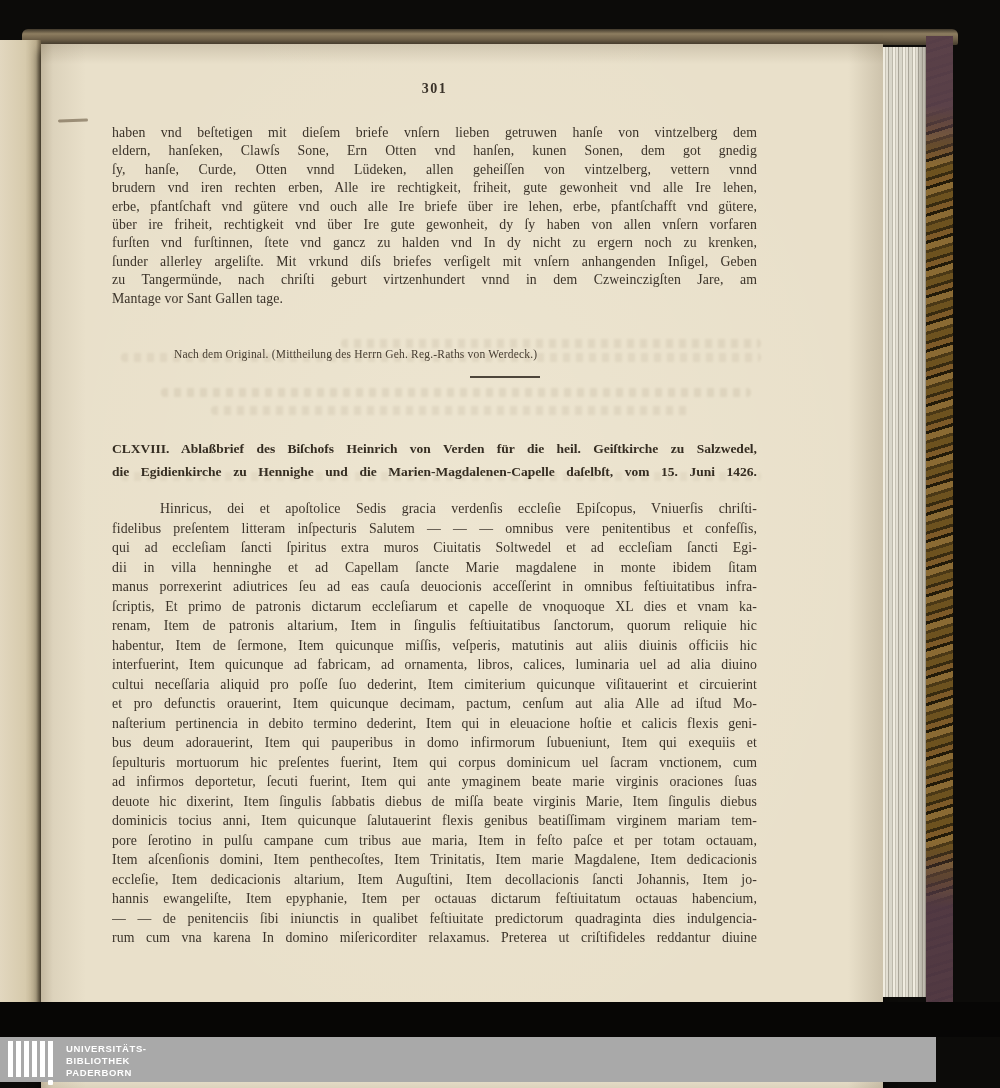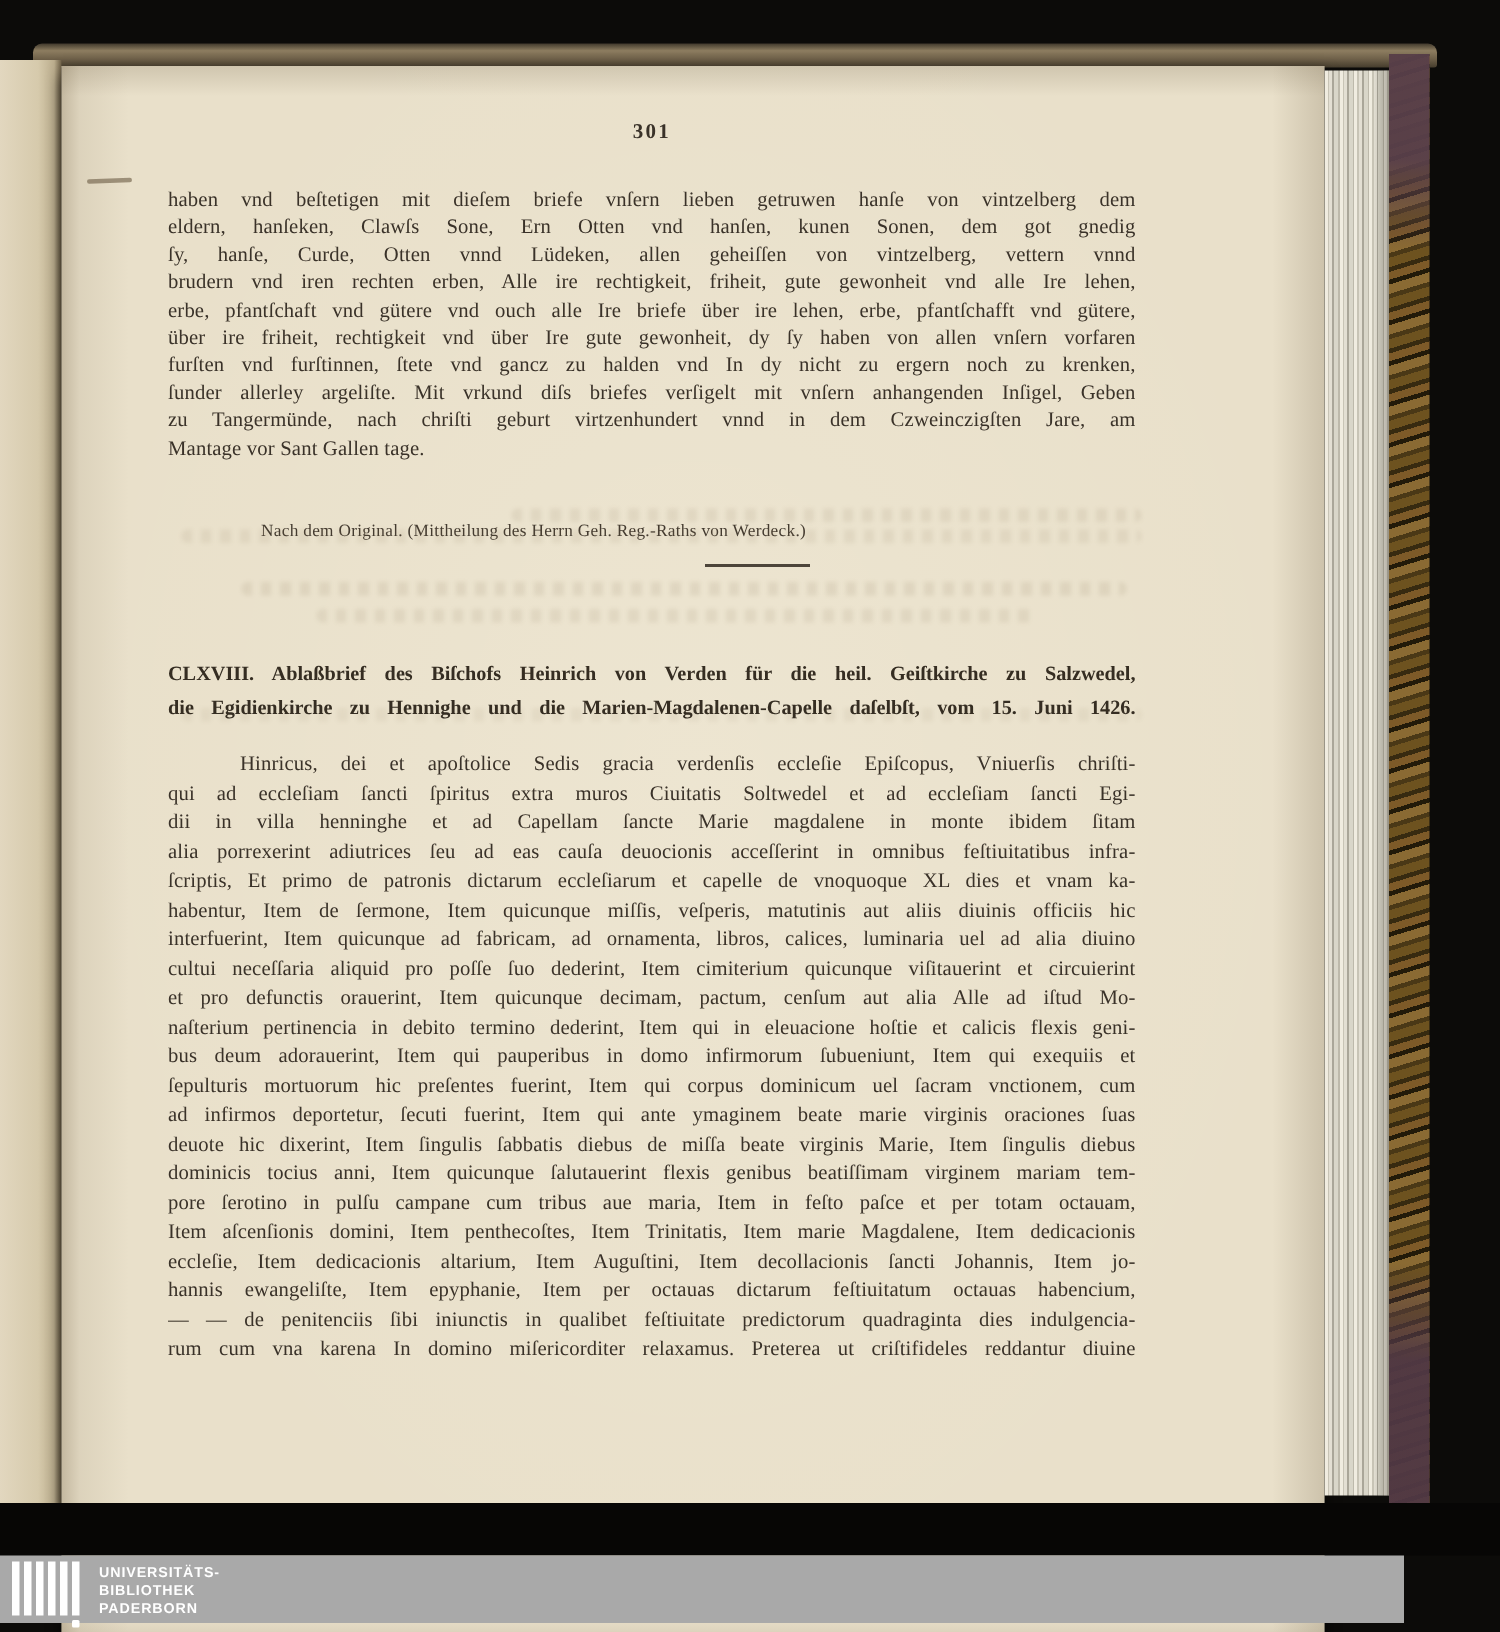--- a/index.html
+++ b/index.html
@@ -105,24 +105,26 @@
     <div class="ghost g4"></div>
     <div class="ghost g5"></div>
 
     <div class="textblock heading">
         <div class="hline">CLXVIII.  Ablaßbrief des Biſchofs Heinrich von Verden für die heil. Geiſtkirche zu Salzwedel,</div>
         <div class="hline">die Egidienkirche zu Hennighe und die Marien-Magdalenen-Capelle daſelbſt, vom 15. Juni 1426.</div>
       </div>
 
     <div class="textblock charter-body">
         <div class="line">Hinricus, dei et apoſtolice Sedis gracia verdenſis eccleſie Epiſcopus, Vniuerſis chriſti-</div>
+        <div class="line">fidelibus preſentem litteram inſpecturis Salutem — — — omnibus vere penitentibus et confeſſis,</div>
         <div class="line">qui ad eccleſiam ſancti ſpiritus extra muros Ciuitatis Soltwedel et ad eccleſiam ſancti Egi-</div>
         <div class="line">dii in villa henninghe et ad Capellam ſancte Marie magdalene in monte ibidem ſitam</div>
-        <div class="line">alia porrexerint adiutrices ſeu ad eas cauſa deuocionis acceſſerint in omnibus feſtiuitatibus infra-</div>
+        <div class="line">manus porrexerint adiutrices ſeu ad eas cauſa deuocionis acceſſerint in omnibus feſtiuitatibus infra-</div>
         <div class="line">ſcriptis, Et primo de patronis dictarum eccleſiarum et capelle de vnoquoque XL dies et vnam ka-</div>
+        <div class="line">renam, Item de patronis altarium, Item in ſingulis feſtiuitatibus ſanctorum, quorum reliquie hic</div>
         <div class="line">habentur, Item de ſermone, Item quicunque miſſis, veſperis, matutinis aut aliis diuinis officiis hic</div>
         <div class="line">interfuerint, Item quicunque ad fabricam, ad ornamenta, libros, calices, luminaria uel ad alia diuino</div>
         <div class="line">cultui neceſſaria aliquid pro poſſe ſuo dederint, Item cimiterium quicunque viſitauerint et circuierint</div>
         <div class="line">et pro defunctis orauerint, Item quicunque decimam, pactum, cenſum aut alia Alle ad iſtud Mo-</div>
         <div class="line">naſterium pertinencia in debito termino dederint, Item qui in eleuacione hoſtie et calicis flexis geni-</div>
         <div class="line">bus deum adorauerint, Item qui pauperibus in domo infirmorum ſubueniunt, Item qui exequiis et</div>
         <div class="line">ſepulturis mortuorum hic preſentes fuerint, Item qui corpus dominicum uel ſacram vnctionem, cum</div>
         <div class="line">ad infirmos deportetur, ſecuti fuerint, Item qui ante ymaginem beate marie virginis oraciones ſuas</div>
         <div class="line">deuote hic dixerint, Item ſingulis ſabbatis diebus de miſſa beate virginis Marie, Item ſingulis diebus</div>
         <div class="line">dominicis tocius anni, Item quicunque ſalutauerint flexis genibus beatiſſimam virginem mariam tem-</div>

